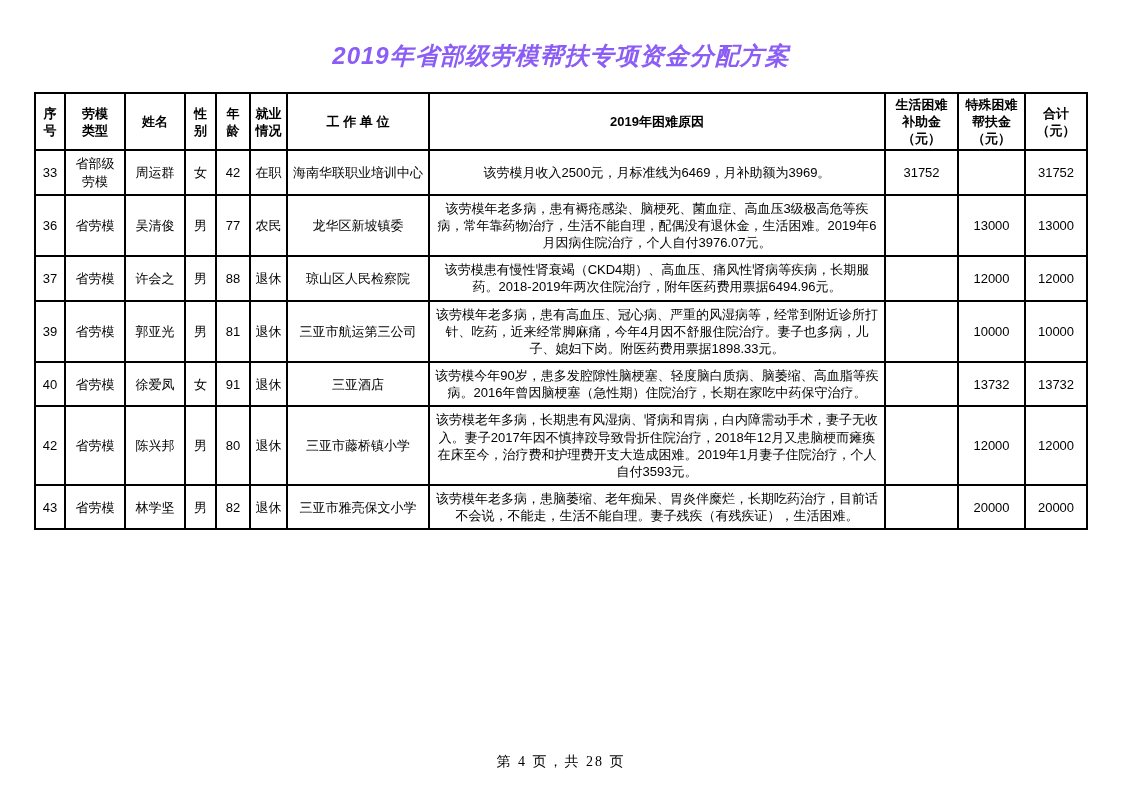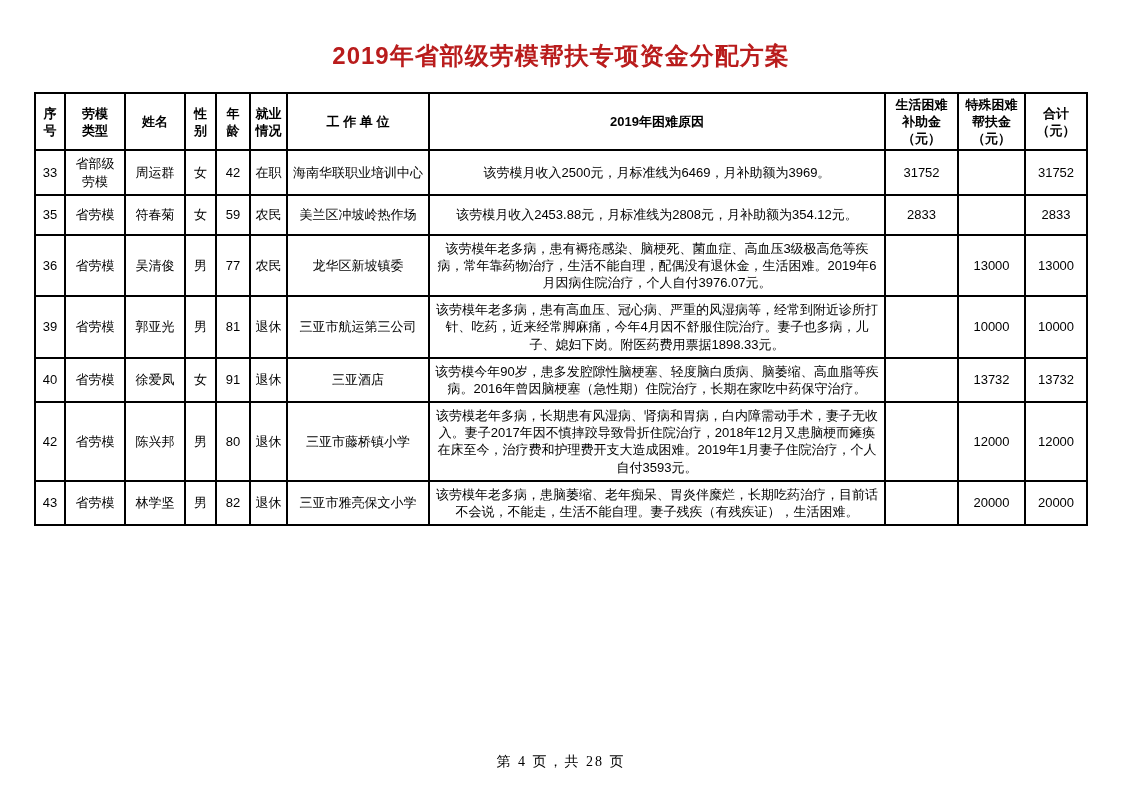--- a/index.html
+++ b/index.html
@@ -52,21 +52,21 @@
     text-align: center;
     font-size: 14px;
     font-family: "Liberation Serif", serif;
     letter-spacing: 2px;
   }
 </style>
 </head>
 <body>
 
 <div class="page">
-  <div class="title" style="color: #b91c1c;">2019年省部级劳模帮扶专项资金分配方案</div>
+  <div class="title" style="color: #8b5cf6; font-style: italic;">2019年省部级劳模帮扶专项资金分配方案</div>
 
   <table class="main">
     <colgroup>
       <col style="width:30px">
         <col style="width:60px">
         <col style="width:60px">
       <col style="width:31px">
         <col style="width:34px">
         <col style="width:37px">
       <col style="width:142px">
@@ -109,46 +109,46 @@
           <td>女</td>
           <td>42</td>
           <td>在职</td>
           <td class="cell-left">海南华联职业培训中心</td>
           <td class="cell-left">该劳模月收入2500元，月标准线为6469，月补助额为3969。</td>
           <td>31752</td>
           <td></td>
           <td>31752</td>
         </tr>
         <tr>
-          <td>35</td>
-          <td class="pre">省劳模</td>
-          <td>符春菊</td>
-          <td>女</td>
-          <td>59</td>
-          <td>农民</td>
-          <td class="cell-left">美兰区冲坡岭热作场</td>
-          <td class="cell-left">该劳模月收入2453.88元，月标准线为2808元，月补助额为354.12元。</td>
-          <td>2833</td>
-          <td></td>
-          <td>2833</td>
-        </tr>
-        <tr>
           <td>36</td>
           <td class="pre">省劳模</td>
           <td>吴清俊</td>
           <td>男</td>
           <td>77</td>
           <td>农民</td>
           <td class="cell-left">龙华区新坡镇委</td>
           <td class="cell-left">该劳模年老多病，患有褥疮感染、脑梗死、菌血症、高血压3级极高危等疾病，常年靠药物治疗，生活不能自理，配偶没有退休金，生活困难。2019年6月因病住院治疗，个人自付3976.07元。</td>
           <td></td>
           <td>13000</td>
           <td>13000</td>
         </tr>
         <tr>
+          <td>37</td>
+          <td class="pre">省劳模</td>
+          <td>许会之</td>
+          <td>男</td>
+          <td>88</td>
+          <td>退休</td>
+          <td class="cell-left">琼山区人民检察院</td>
+          <td class="cell-left">该劳模患有慢性肾衰竭（CKD4期）、高血压、痛风性肾病等疾病，长期服药。2018-2019年两次住院治疗，附年医药费用票据6494.96元。</td>
+          <td></td>
+          <td>12000</td>
+          <td>12000</td>
+        </tr>
+        <tr>
           <td>39</td>
           <td class="pre">省劳模</td>
           <td>郭亚光</td>
           <td>男</td>
           <td>81</td>
           <td>退休</td>
           <td class="cell-left">三亚市航运第三公司</td>
           <td class="cell-left">该劳模年老多病，患有高血压、冠心病、严重的风湿病等，经常到附近诊所打针、吃药，近来经常脚麻痛，今年4月因不舒服住院治疗。妻子也多病，儿子、媳妇下岗。附医药费用票据1898.33元。</td>
           <td></td>
           <td>10000</td>

